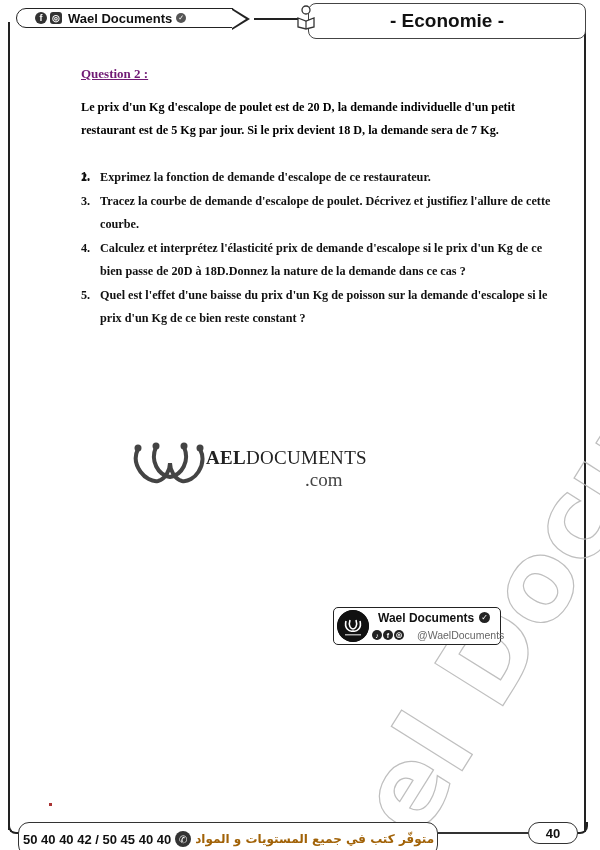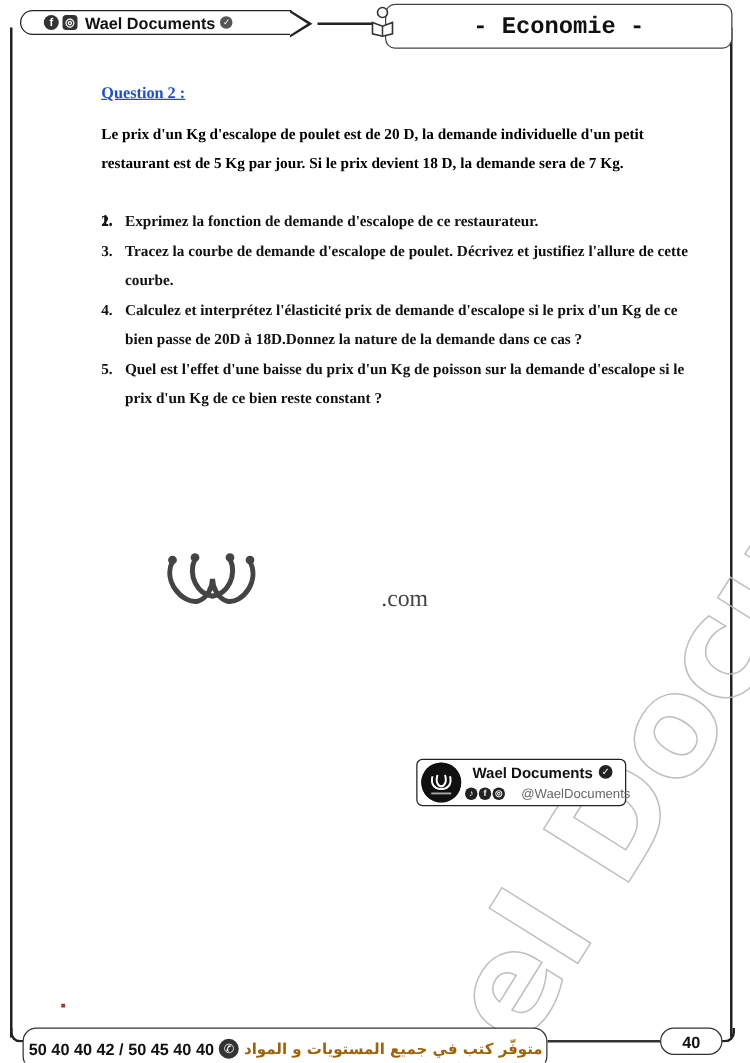--- a/index.html
+++ b/index.html
@@ -34,24 +34,24 @@
   .verified {
     display: inline-flex; width: 10px; height: 10px; border-radius: 50%; background: #555; color: #fff;
     font-size: 7px; align-items: center; justify-content: center; margin-left: 4px;
   }
   .connector { position: absolute; left: 254px; top: 18px; width: 44px; height: 1.5px; background: #222; }
   .reader-icon { position: absolute; left: 296px; top: 4px; width: 20px; height: 26px; }
   .subject-box {
     position: absolute; left: 308px; top: 3px; width: 276px; height: 34px;
     border: 1.5px solid #444; border-radius: 8px; background: #fff;
     display: flex; align-items: center; justify-content: center;
-    font-weight: bold; font-size: 19px; color: #111; font-family: Liberation Mono, monospace;
+    font-weight: bold; font-size: 19px; color: #111;
   }
   .q-title {
-    font-family: "Liberation Serif", serif; font-weight: bold; font-size: 13px; color: #1d4ed8;
+    font-family: "Liberation Serif", serif; font-weight: bold; font-size: 13px; color: #701a75;
     text-decoration: underline; position: absolute; left: 81px; top: 66px;
   }
   .intro {
     position: absolute; left: 81px; top: 96px; width: 470px;
     font-family: "Liberation Serif", serif; font-weight: bold; font-size: 12.2px; line-height: 23px; color: #000000;
   }
   .qlist {
     position: absolute; left: 81px; top: 165px; width: 470px; margin: 0; padding: 0; list-style: none;
     font-family: "Liberation Serif", serif; font-weight: bold; font-size: 12.2px; line-height: 23px; color: #111;
   }
@@ -144,20 +144,21 @@
 
 <div class="wlogo">
   <svg width="76" height="46" viewBox="0 0 76 46">
     <path d="M6 8 C-2 24, 14 42, 26 40 C34 38, 38 28, 38 22 C38 28, 42 38, 50 40 C62 42, 76 24, 68 8" fill="none" stroke="#444" stroke-width="4"></path>
     <path d="M24 6 C18 20, 26 34, 38 36 C50 34, 58 20, 52 6" fill="none" stroke="#444" stroke-width="4"></path>
     <circle cx="6" cy="7" r="3.5" fill="#444"></circle>
       <circle cx="24" cy="5" r="3.5" fill="#444"></circle>
     <circle cx="52" cy="5" r="3.5" fill="#444"></circle>
       <circle cx="68" cy="7" r="3.5" fill="#444"></circle>
   </svg>
+  <div class="txt"><b>AEL</b><span>DOCUMENTS</span></div>
   <div class="com">.com</div>
 </div>
 
 <div class="card">
   <svg class="avatar" viewBox="0 0 32 32" style="background:#111">
     <circle cx="16" cy="16" r="16" fill="#111"></circle>
     <path d="M9 11 C7 18, 12 22, 16 21 C20 22, 25 18, 23 11" fill="none" stroke="#fff" stroke-width="1.6"></path>
     <path d="M13 10 C11 16, 14 19, 16 19 C18 19, 21 16, 19 10" fill="none" stroke="#fff" stroke-width="1.6"></path>
     <rect x="8" y="24" width="16" height="1.5" fill="#aaa"></rect>
   </svg>

